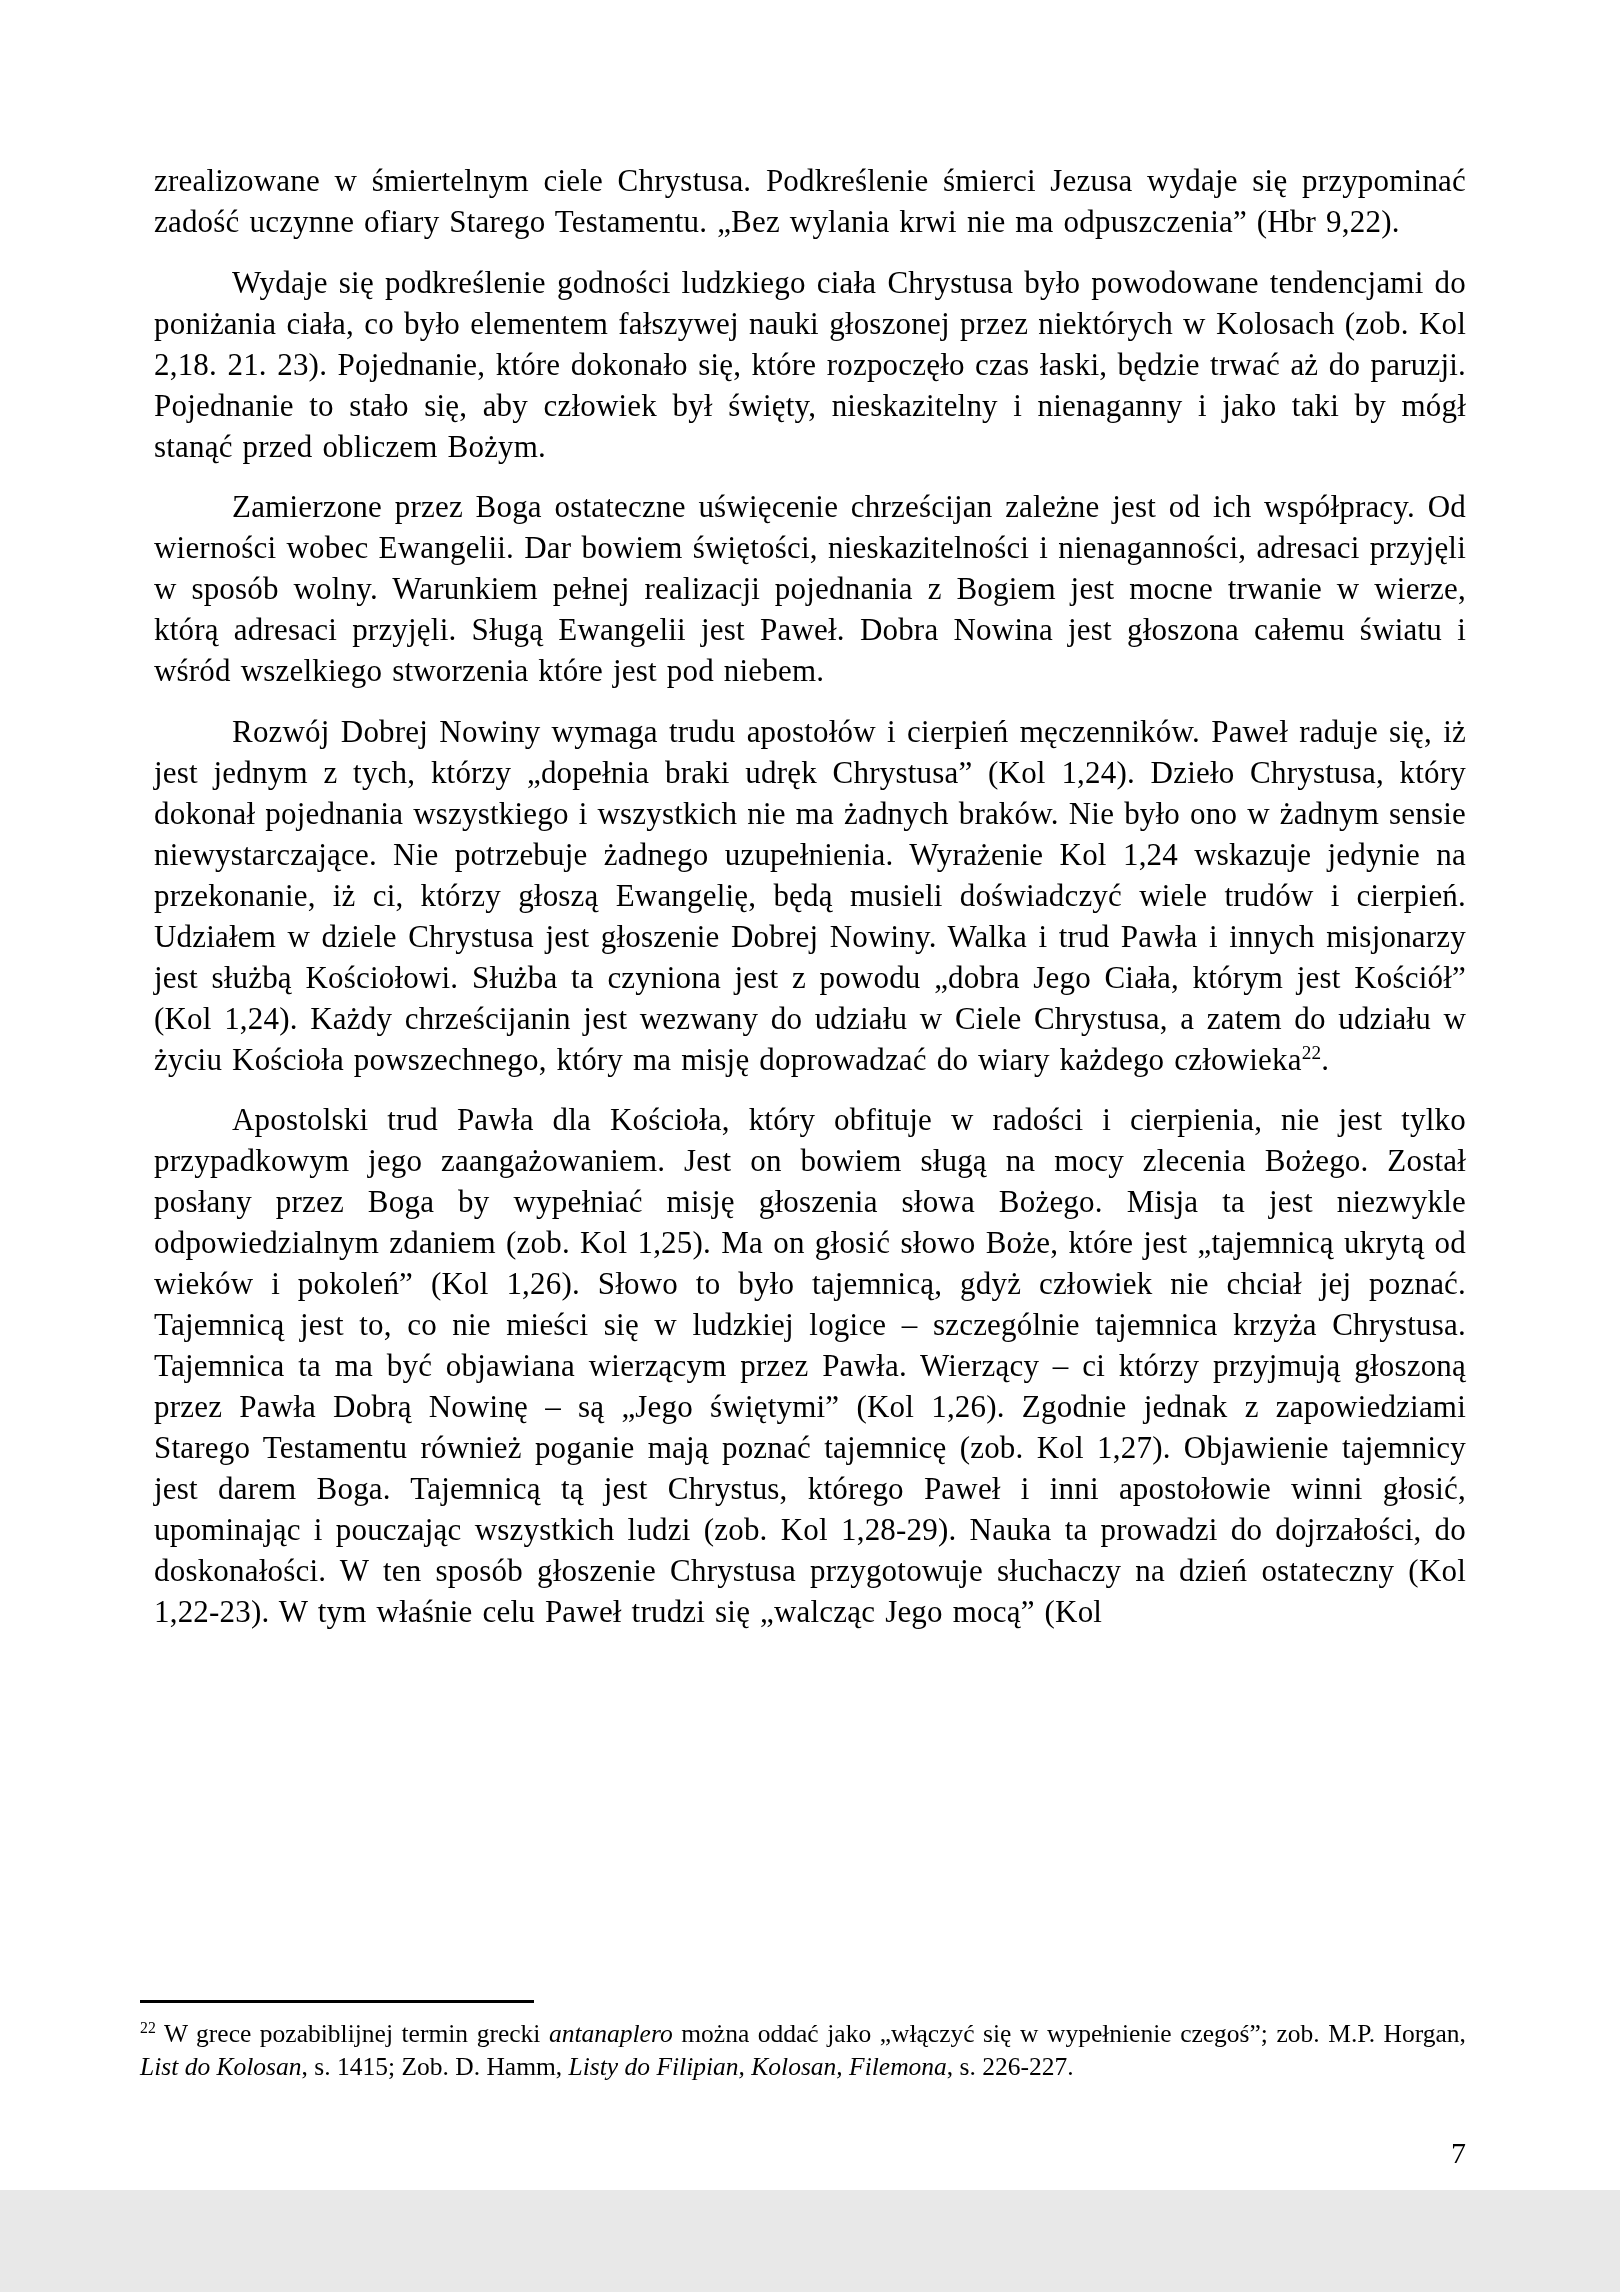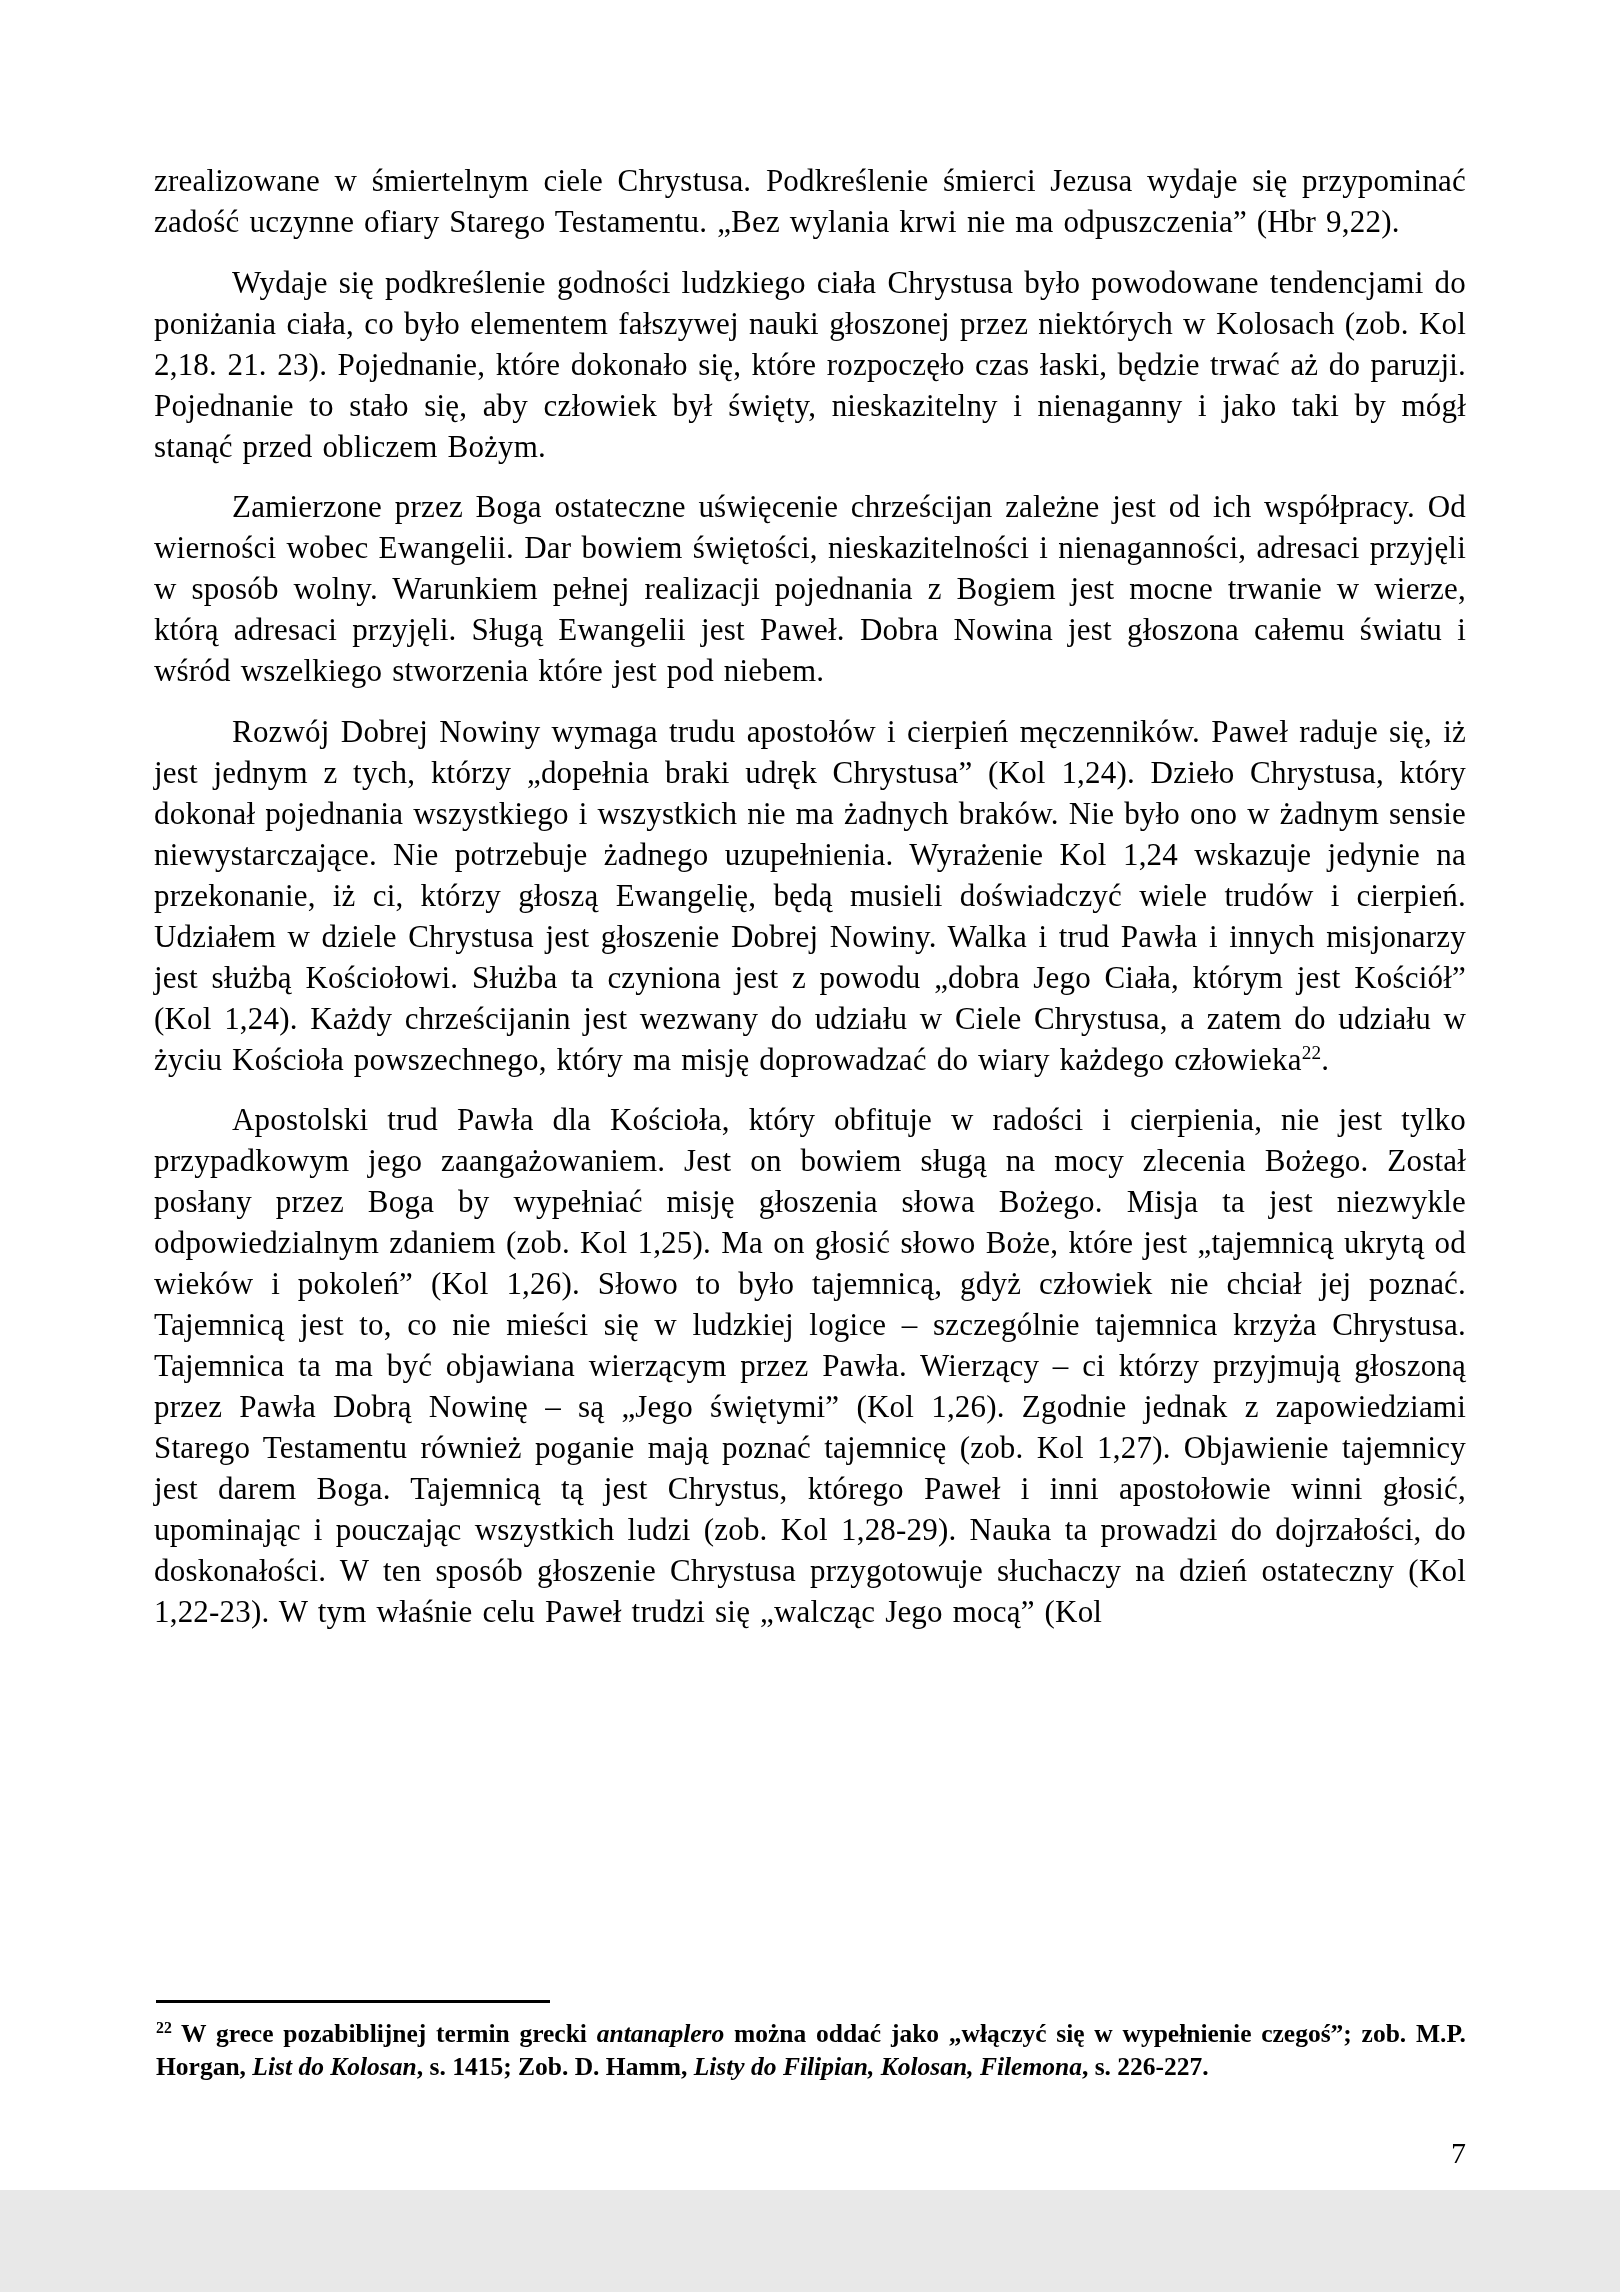--- a/index.html
+++ b/index.html
@@ -53,24 +53,23 @@
   }
   sup.fn-ref {
     font-size: 0.62em;
     line-height: 0;
     vertical-align: baseline;
     position: relative;
     top: -0.55em;
   }
   .footnote-area {
     position: absolute;
-    left: 156px;
+    left: 140px;
     right: 154px;
     top: 2000px;
-    font-weight: bold;
   }
   .fn-separator {
     width: 394px;
     height: 0;
     border-top: 3.9px solid #000000;
     margin: 0 0 13.7px 0;
   }
   .footnote-text {
     margin: 0;
     font-size: 25.5px;

